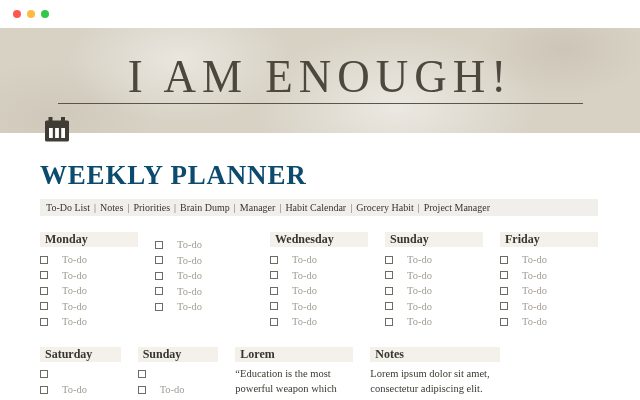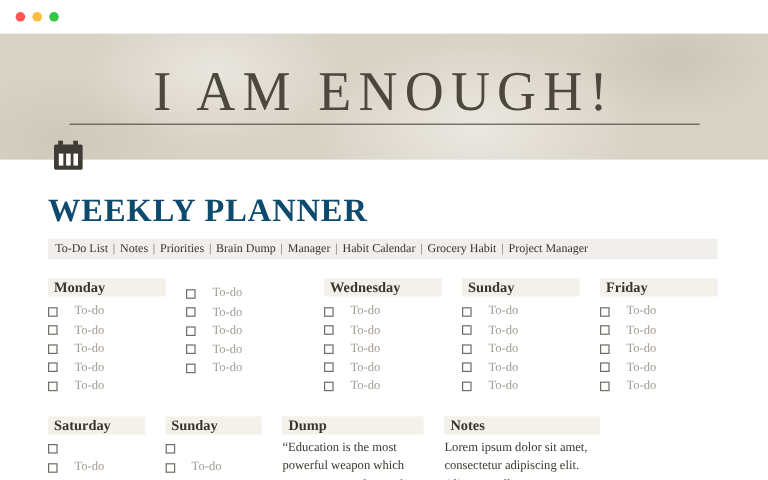--- a/index.html
+++ b/index.html
@@ -283,21 +283,21 @@
             <span class="todo-label">To-do</span>
           </div>
 
           <div class="todo-row">
             <span class="checkbox"></span>
             <span class="todo-label">To-do</span>
           </div>
         </div>
     </div>
     <div class="quote-col">
-      <div class="col-header">Dump</div>
+      <div class="col-header">Lorem</div>
       <p class="cell-text quote-text">“Education is the most powerful weapon which you can use to change the</p>
     </div>
     <div class="notes-col">
       <div class="col-header">Notes</div>
       <p class="cell-text notes-text">Lorem ipsum dolor sit amet, consectetur adipiscing elit. Aliquam pellentesque</p>
     </div>
     <div></div>
   </div>
 
 </div>

